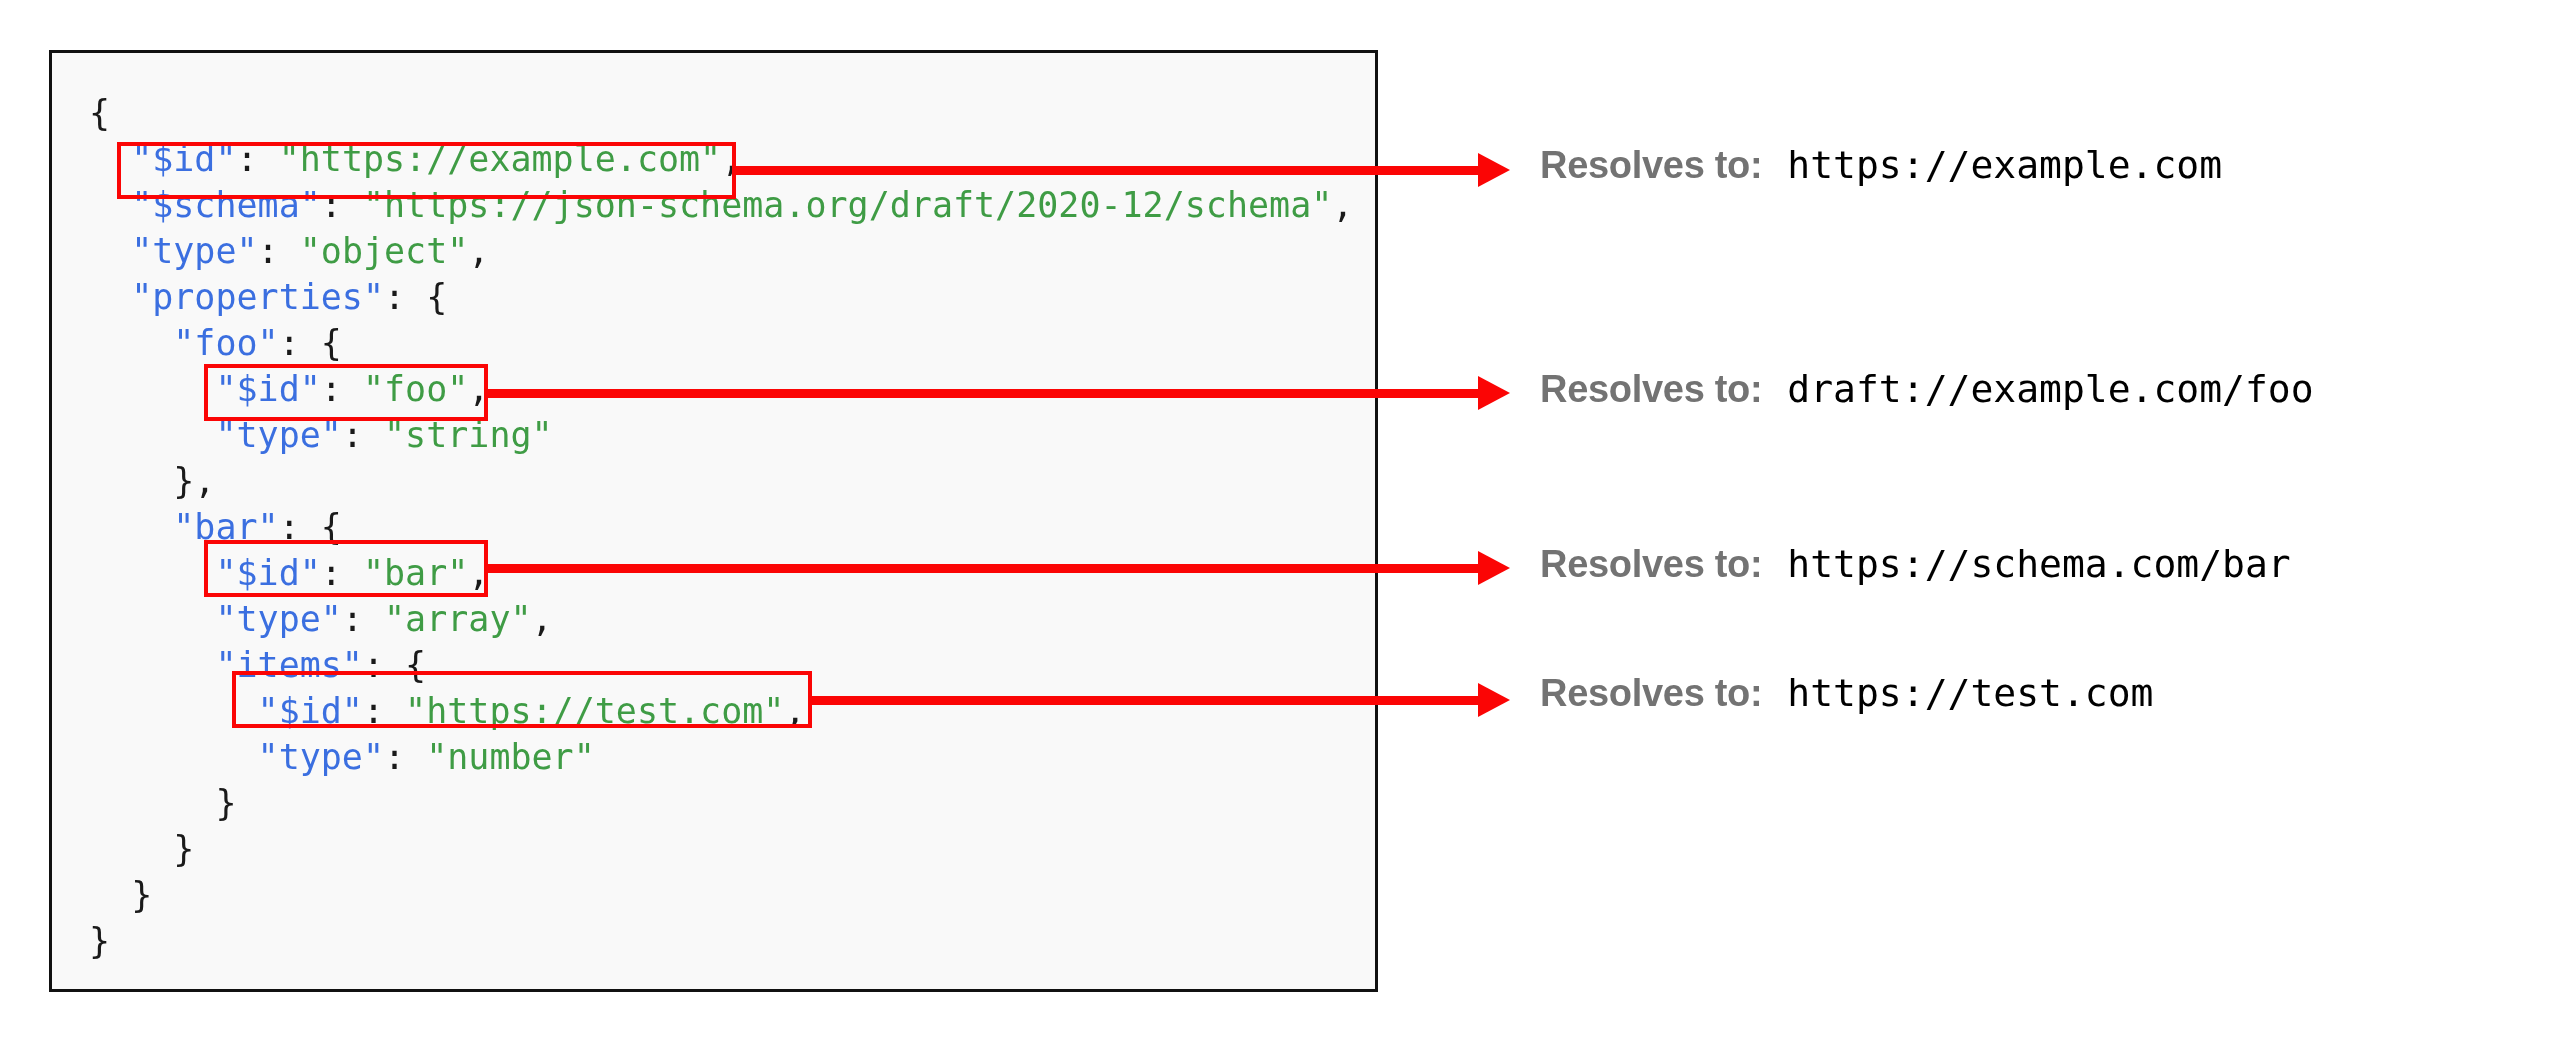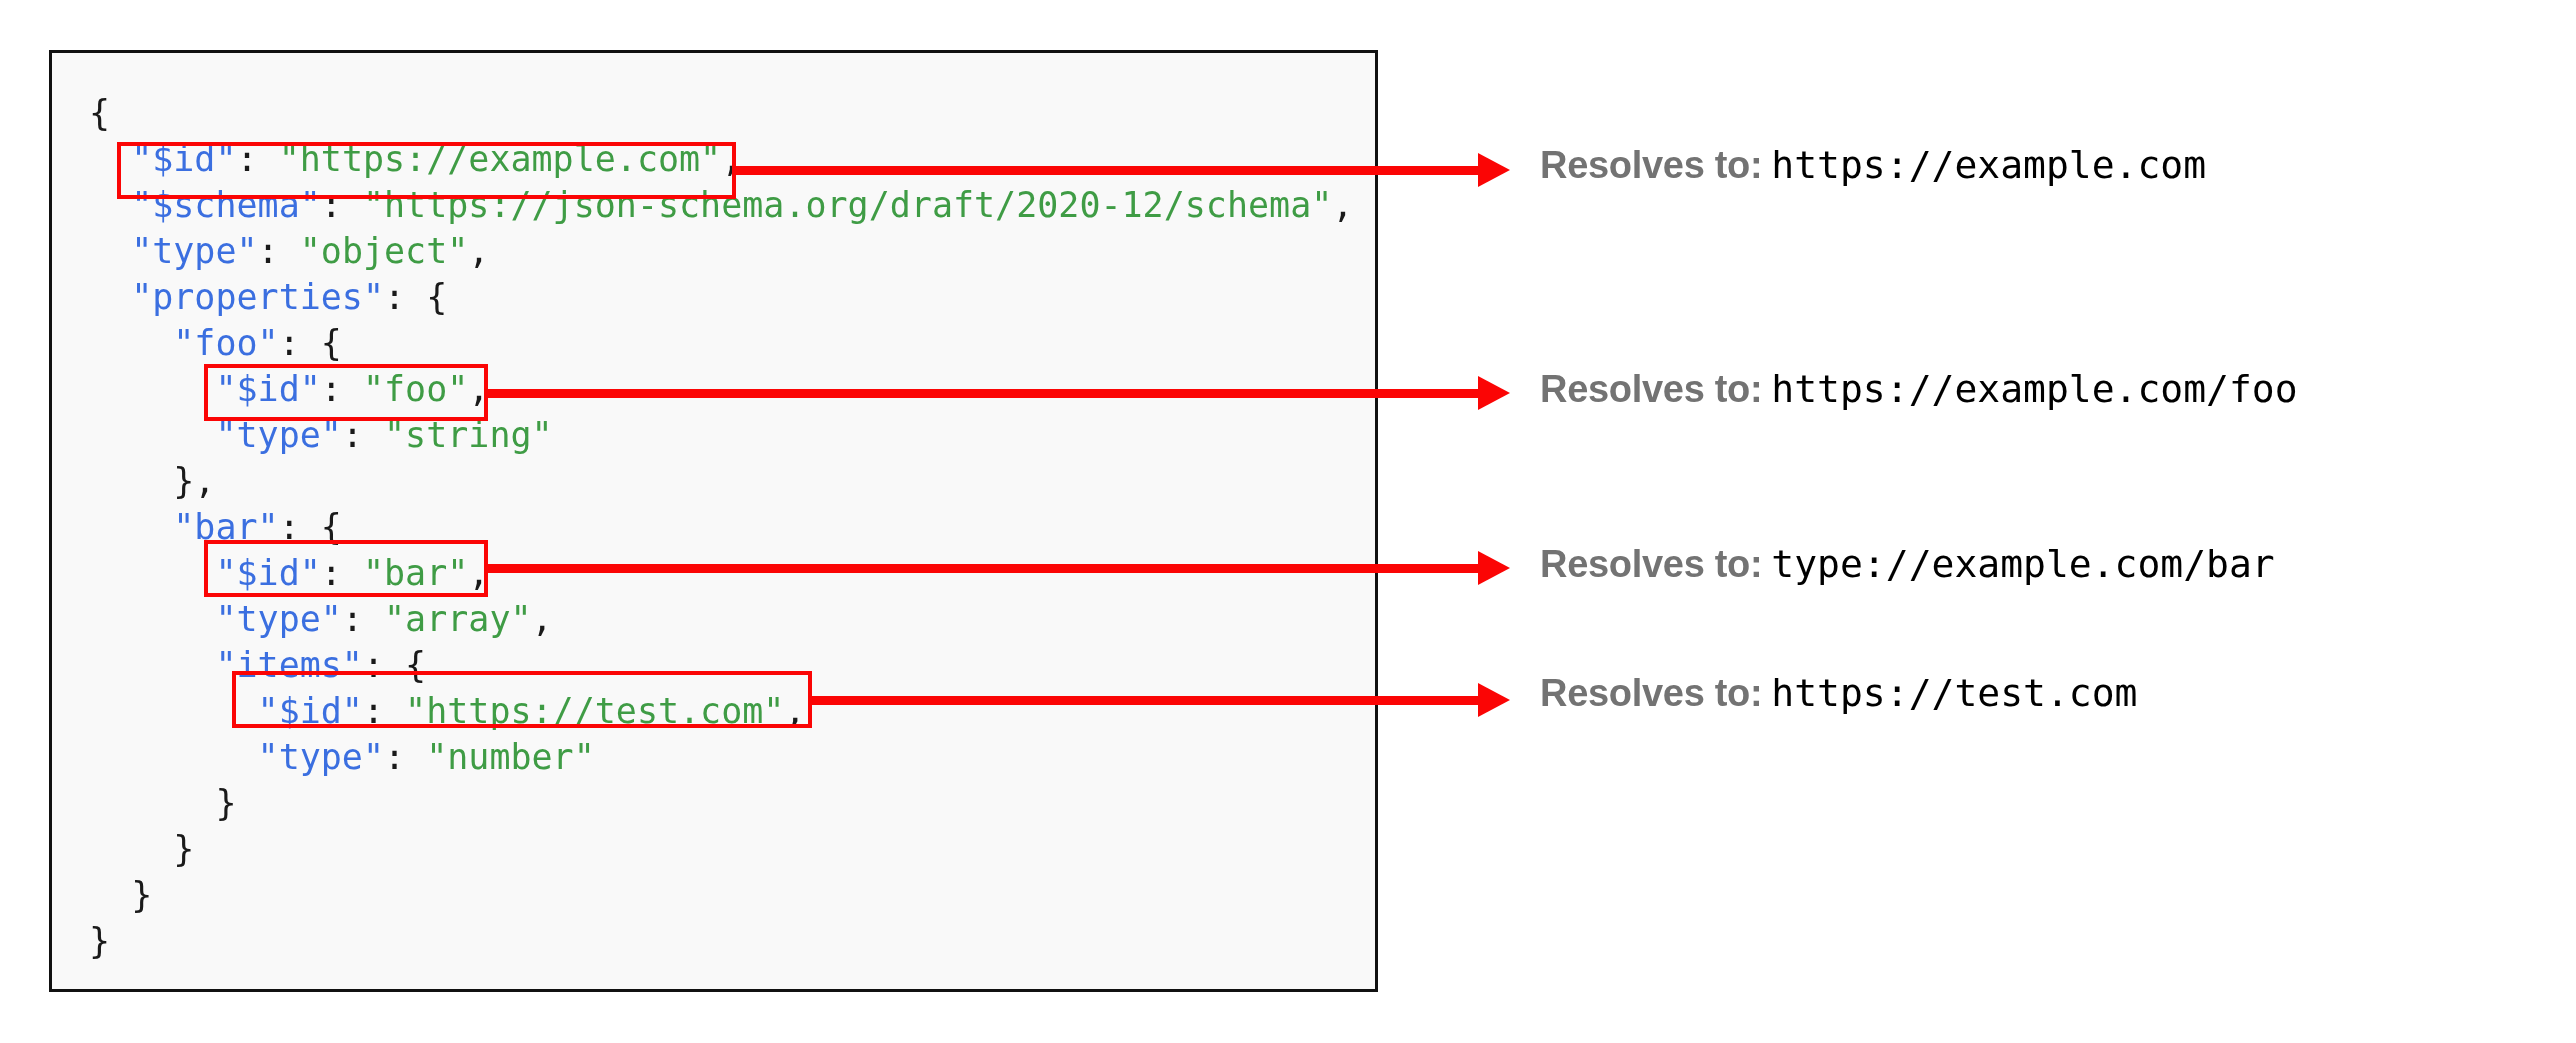--- a/index.html
+++ b/index.html
@@ -78,21 +78,21 @@
     font-family: "Liberation Sans", sans-serif;
     font-weight: bold;
     font-size: 38px;
     color: #737373;
     letter-spacing: -0.3px;
   }
   .resolve-url {
     font-family: "DejaVu Sans Mono", "Liberation Mono", monospace;
     font-size: 38px;
     color: #000000;
-    margin-left: 9px;
+    margin-left: 25px;
   }
 </style>
 </head>
 <body>
 
 <div id="code-panel">
   <div id="code-listing"><span class="ln"><span class="p"></span><span class="p">{</span></span><span class="ln"><span class="p">  </span><span class="k">"$id"</span><span class="p">: </span><span class="s">"https://example.com"</span><span class="p">,</span></span><span class="ln"><span class="p">  </span><span class="k">"$schema"</span><span class="p">: </span><span class="s">"https://json-schema.org/draft/2020-12/schema"</span><span class="p">,</span></span><span class="ln"><span class="p">  </span><span class="k">"type"</span><span class="p">: </span><span class="s">"object"</span><span class="p">,</span></span><span class="ln"><span class="p">  </span><span class="k">"properties"</span><span class="p">: {</span></span><span class="ln"><span class="p">    </span><span class="k">"foo"</span><span class="p">: {</span></span><span class="ln"><span class="p">      </span><span class="k">"$id"</span><span class="p">: </span><span class="s">"foo"</span><span class="p">,</span></span><span class="ln"><span class="p">      </span><span class="k">"type"</span><span class="p">: </span><span class="s">"string"</span></span><span class="ln"><span class="p">    </span><span class="p">},</span></span><span class="ln"><span class="p">    </span><span class="k">"bar"</span><span class="p">: {</span></span><span class="ln"><span class="p">      </span><span class="k">"$id"</span><span class="p">: </span><span class="s">"bar"</span><span class="p">,</span></span><span class="ln"><span class="p">      </span><span class="k">"type"</span><span class="p">: </span><span class="s">"array"</span><span class="p">,</span></span><span class="ln"><span class="p">      </span><span class="k">"items"</span><span class="p">: {</span></span><span class="ln"><span class="p">        </span><span class="k">"$id"</span><span class="p">: </span><span class="s">"https://test.com"</span><span class="p">,</span></span><span class="ln"><span class="p">        </span><span class="k">"type"</span><span class="p">: </span><span class="s">"number"</span></span><span class="ln"><span class="p">      </span><span class="p">}</span></span><span class="ln"><span class="p">    </span><span class="p">}</span></span><span class="ln"><span class="p">  </span><span class="p">}</span></span><span class="ln"><span class="p"></span><span class="p">}</span></span></div>
 </div>
 
 <div id="highlight-layer">
@@ -116,17 +116,17 @@
       <div class="head" style="left: 990px; border-left-color: rgb(251, 5, 5);"></div>
     </div>
     <div class="arrow" style="left: 811px; top: 696px; width: 699px;">
       <div class="shaft" style="width: 672px; background: rgb(251, 5, 5);"></div>
       <div class="head" style="left: 667px; border-left-color: rgb(251, 5, 5);"></div>
     </div>
   </div>
 
 <div id="annotation-layer">
     <div class="resolve-row" style="left: 1540px; top: 146px;"><span class="resolve-label">Resolves to:</span><span class="resolve-url">https://example.com</span></div>
-    <div class="resolve-row" style="left: 1540px; top: 370px;"><span class="resolve-label">Resolves to:</span><span class="resolve-url">https://example.com/foo</span></div>
-    <div class="resolve-row" style="left: 1540px; top: 545px;"><span class="resolve-label">Resolves to:</span><span class="resolve-url">type://example.com/bar</span></div>
+    <div class="resolve-row" style="left: 1540px; top: 370px;"><span class="resolve-label">Resolves to:</span><span class="resolve-url">draft://example.com/foo</span></div>
+    <div class="resolve-row" style="left: 1540px; top: 545px;"><span class="resolve-label">Resolves to:</span><span class="resolve-url">https://schema.com/bar</span></div>
     <div class="resolve-row" style="left: 1540px; top: 674px;"><span class="resolve-label">Resolves to:</span><span class="resolve-url">https://test.com</span></div>
   </div>
 
 
 </body></html>

